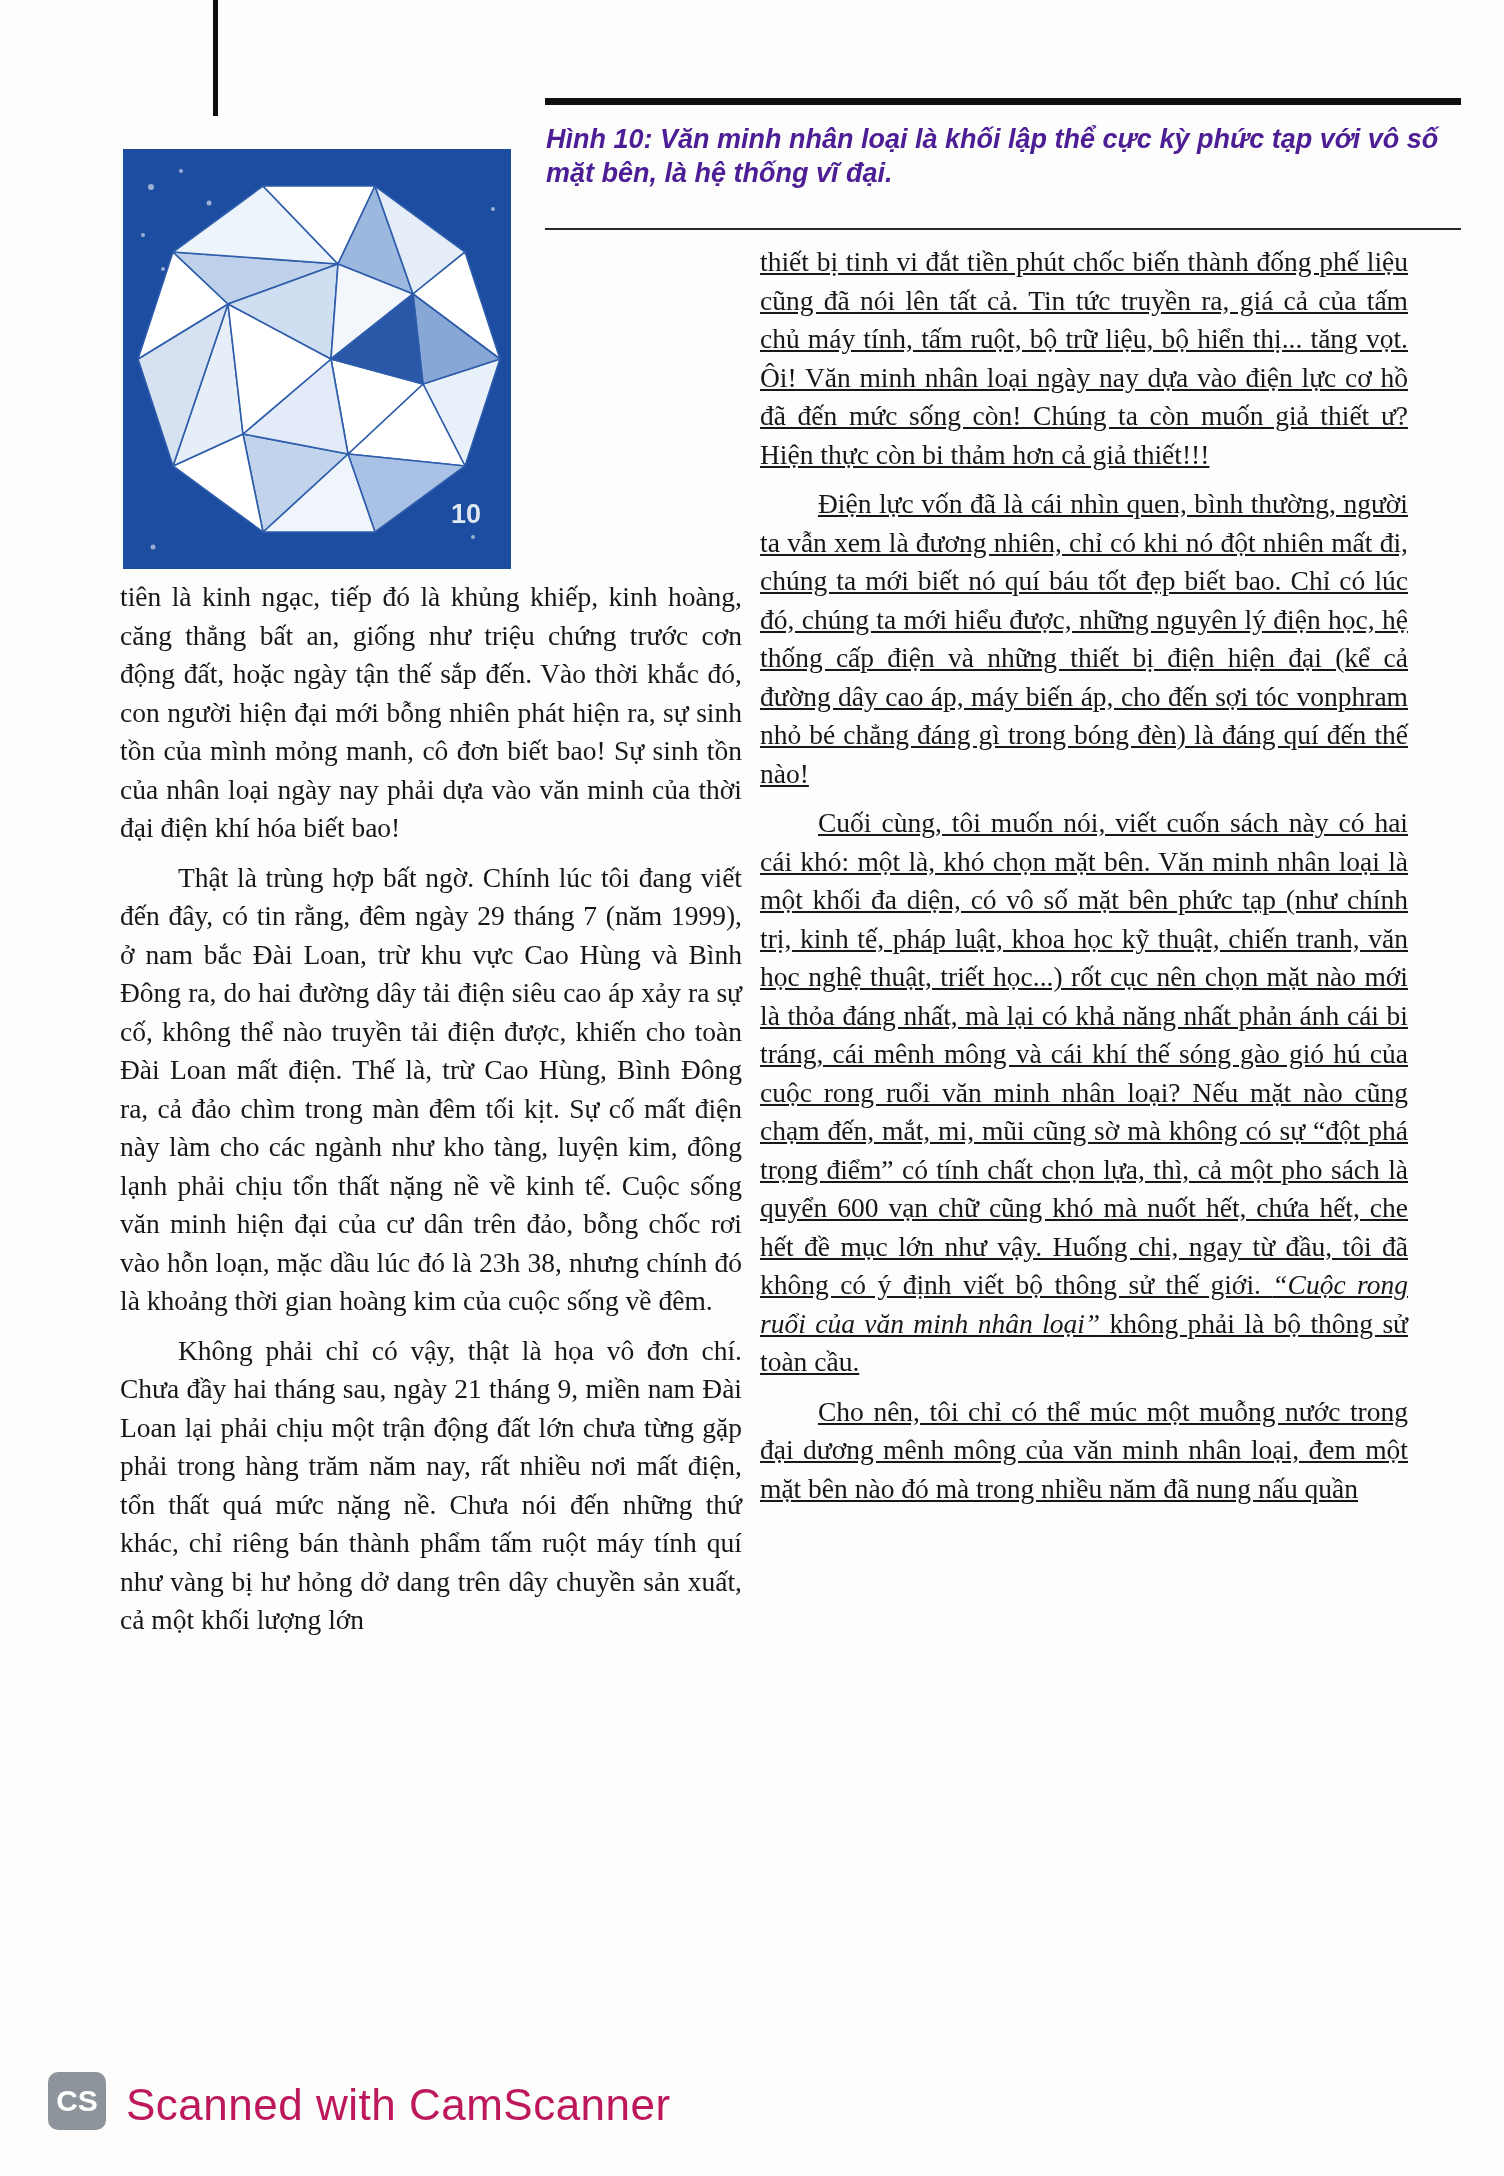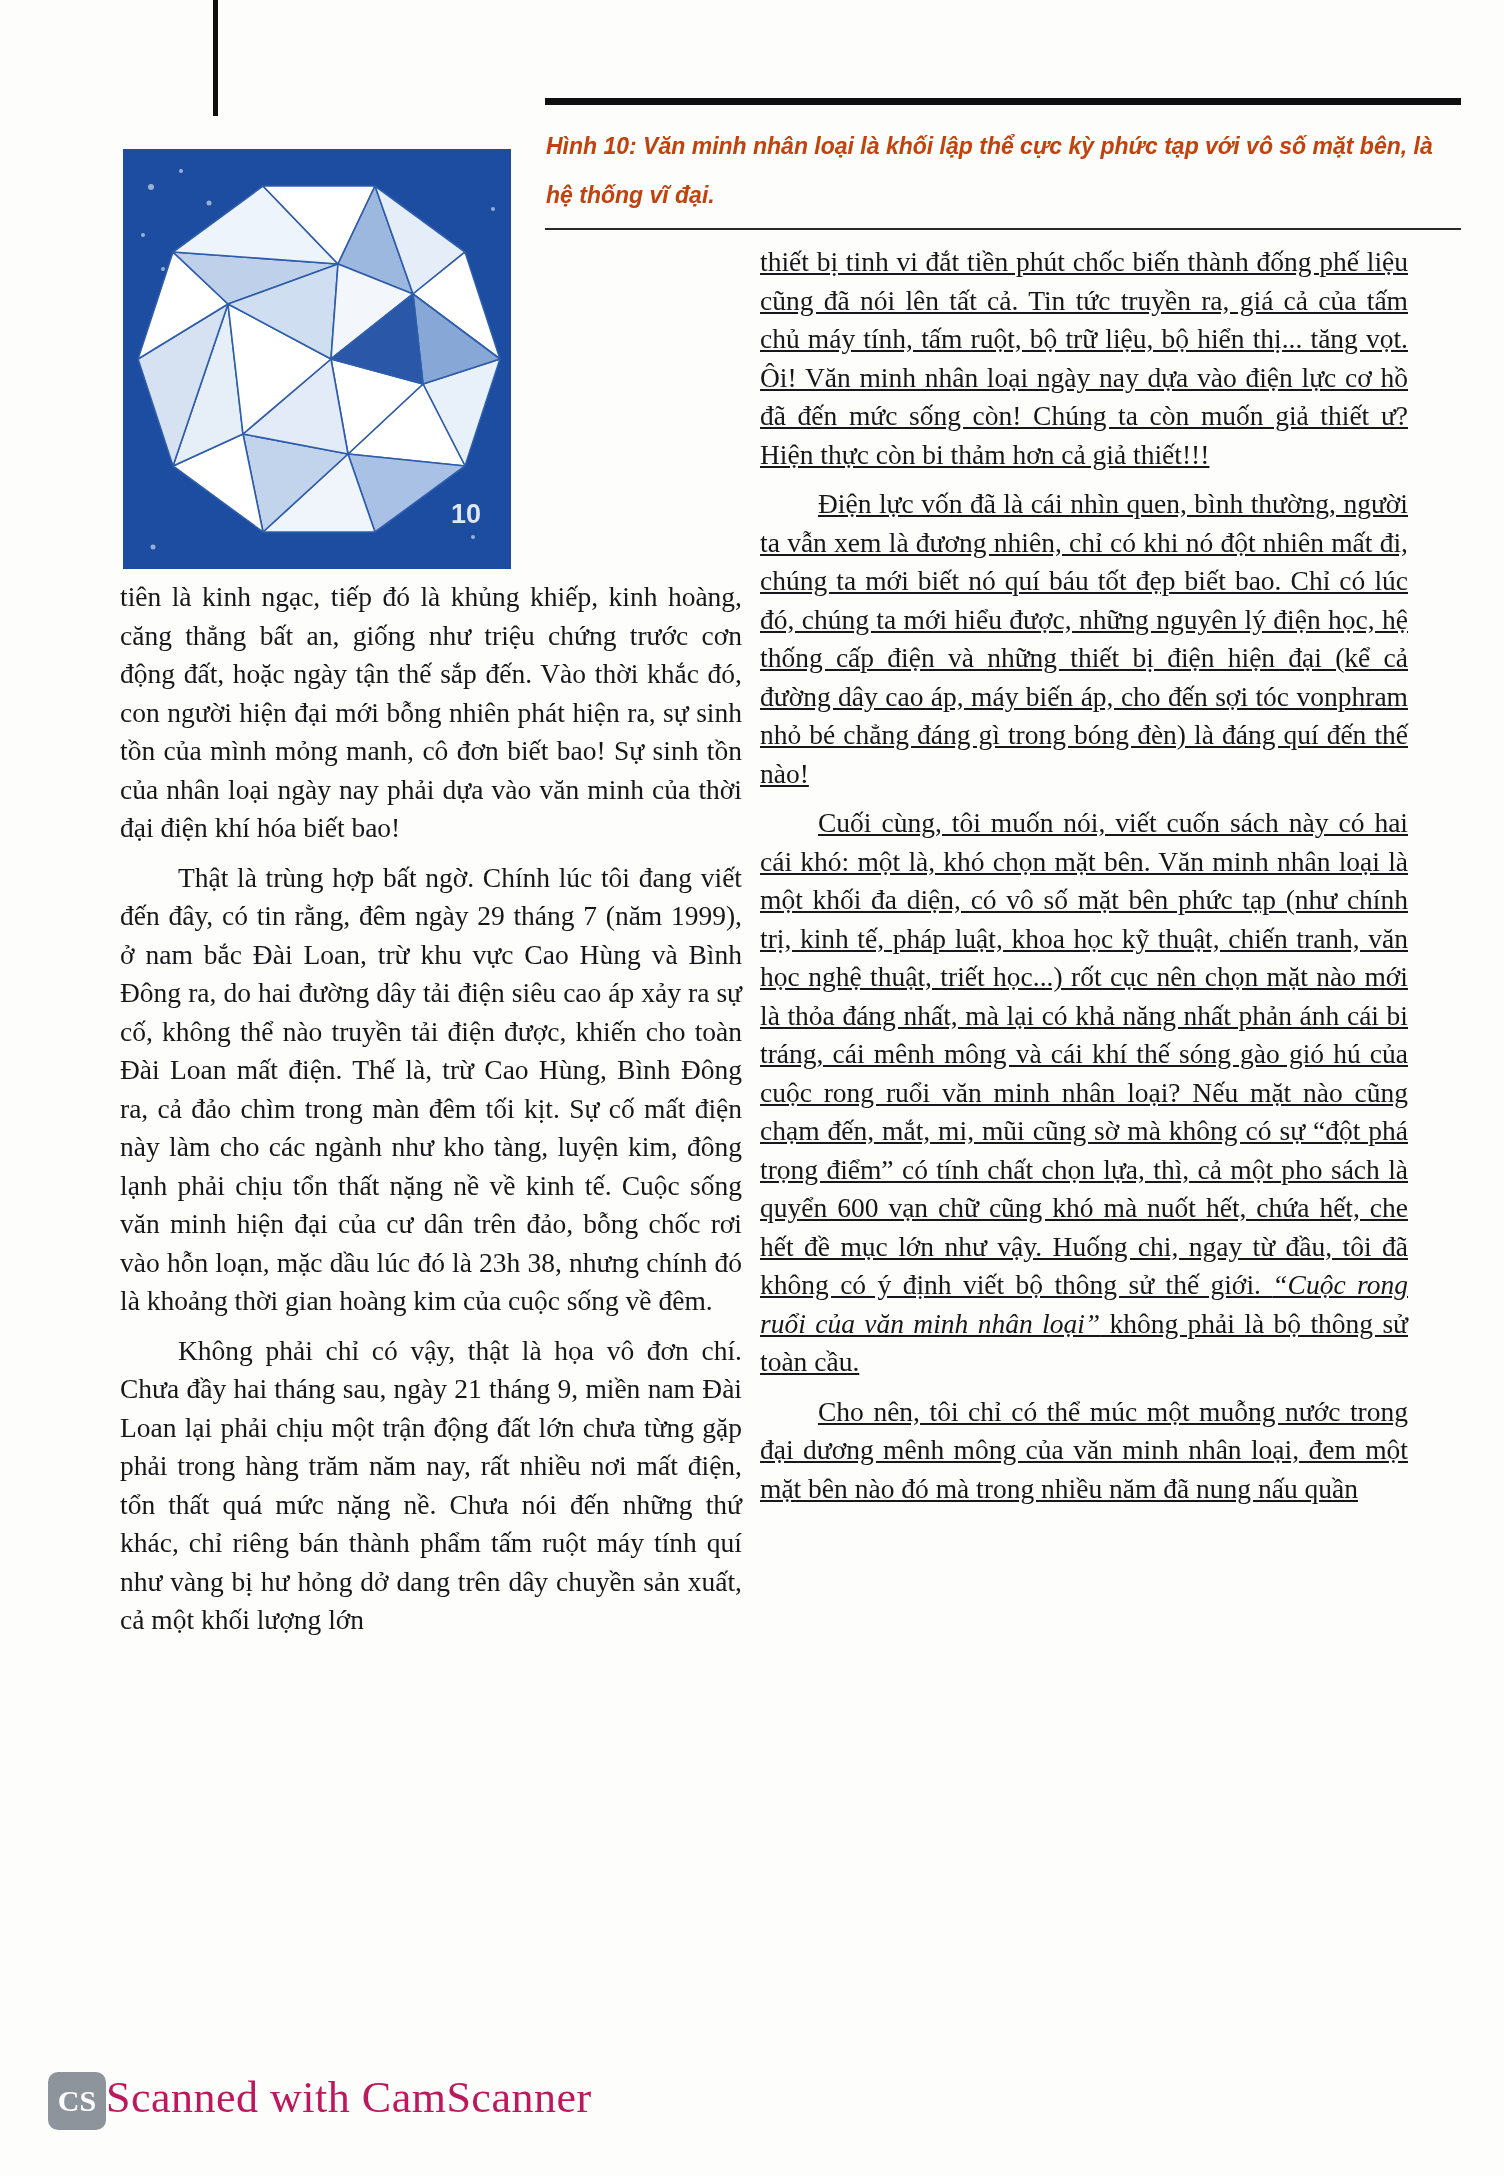--- a/index.html
+++ b/index.html
@@ -7,34 +7,34 @@
   body { background:#ffffff; font-family:"Liberation Serif", serif; }
   .page { position:absolute; top:0; left:0; width:1504px; height:2176px; background:#fdfdfb; overflow:hidden; }
 
   .top-rule  { position:absolute; left:545px; top:98px;  width:916px; height:7px; background:#101010; }
   .top-vline { position:absolute; left:213px; top:0;     width:5px;  height:116px; background:#101010; }
 
   .figure { position:absolute; left:123px; top:117px; width:388px; height:484px; }
   .figure svg { display:block; width:100%; height:100%; }
 
   .caption { position:absolute; left:546px; top:122px; width:902px;
-             font-family:"Liberation Sans", sans-serif; font-size:23px; line-height:49px;
-             font-style:italic; font-weight:700; color:#c2410c; }
+             font-family:"Liberation Sans", sans-serif; font-size:27px; line-height:34px;
+             font-style:italic; font-weight:700; color:#4c1d95; }
   .caption .cap-label { font-style:italic; }
   .caption-rule { position:absolute; left:545px; top:228px; width:916px; height:2px; background:#2a2a2a; }
 
   .col { position:absolute; font-size:27.5px; line-height:38.5px; color:#17171a; text-align:justify; }
   .col-left  { left:120px; top:578px; width:622px; }
   .col-right { left:760px; top:243px; width:648px;text-decoration:underline; }
   .col p { margin:0 0 11px 0; }
   .col p.indent { text-indent:58px; }
   .italic-seg { font-style:italic; }
 
-  .footer { position:absolute; left:48px; top:2072px; display:flex; align-items:flex-start; 
-            font-family:Liberation Serif, serif; }
+  .footer { position:absolute; left:48px; top:2072px; display:flex; align-items:flex-end; gap:20px;
+            font-family:Liberation Sans, sans-serif; }
   .cs-logo { width:58px; height:58px; background:#8d949b; border-radius:10px; color:#ffffff;
              font-weight:700; font-size:30px; display:flex; align-items:center; justify-content:center; }
   .wm-text { color:#be185d; font-size:44px; font-weight:400; letter-spacing:0.5px; }
 
   .page-corner { position:absolute; left:1318px; top:2032px; width:152px; height:122px; }
   .page-corner svg { display:block; width:100%; height:100%; }
 </style>
 </head>
 <body>
 

